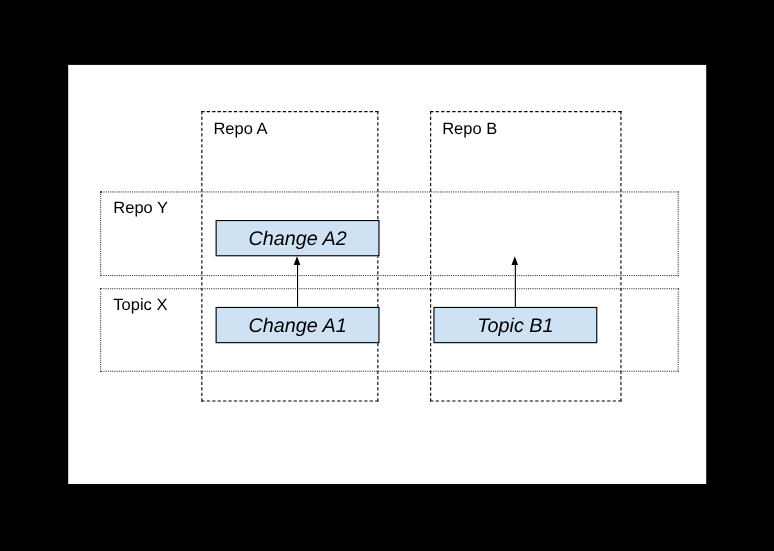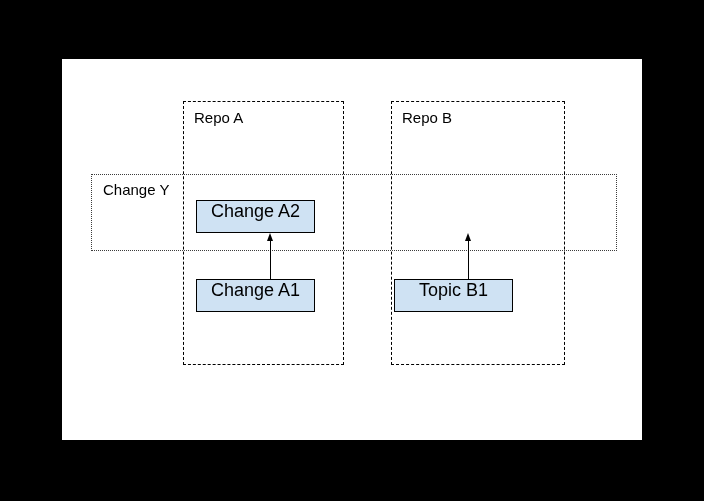--- a/index.html
+++ b/index.html
@@ -43,25 +43,26 @@
   .topic-y { left: 29px; top: 115px; width: 526px; height: 77px; }
   .topic-x { left: 29px; top: 203px; width: 526px; height: 76px; }
   .topic-label {
     position: absolute; left: 11px; top: 6px;
     font-size: 15px; line-height: 18px; color: #000000;
     white-space: nowrap;
   }
   
   .change-box {
     position: absolute;
-    width: 119px; height: 33px;
+    width: 149px; height: 33px;
     background: #cfe2f3;
     border: 1px solid #000000;
-    display: flex; align-items: flex-start; justify-content: center;
+    display: flex; align-items: center; justify-content: center;
     z-index: 2;
+    font-style: italic;
   }
   .change-a2 { left: 134px; top: 141px; }
   .change-b2 { left: 332px; top: 141px; }
   .change-a1 { left: 134px; top: 220px; }
   .change-b1 { left: 332px; top: 220px; }
   .change-label {
     font-size: 18px; line-height: 20px; color: #000000;
     white-space: nowrap;
   }
   
@@ -85,21 +86,24 @@
     border-bottom: 8px solid #000000;
   }
 </style>
 </head>
 <body>
 
 <div class="stage">
   <div class="canvas">
 
     <div class="topic-rect topic-y">
-      <span class="topic-label">Change Y</span>
+      <span class="topic-label">Repo Y</span>
+    </div>
+    <div class="topic-rect topic-x">
+      <span class="topic-label">Topic X</span>
     </div>
 
     <div class="repo-rect repo-a">
       <span class="repo-label">Repo A</span>
     </div>
     <div class="repo-rect repo-b">
       <span class="repo-label">Repo B</span>
     </div>
 
     <div class="change-box change-a2">

